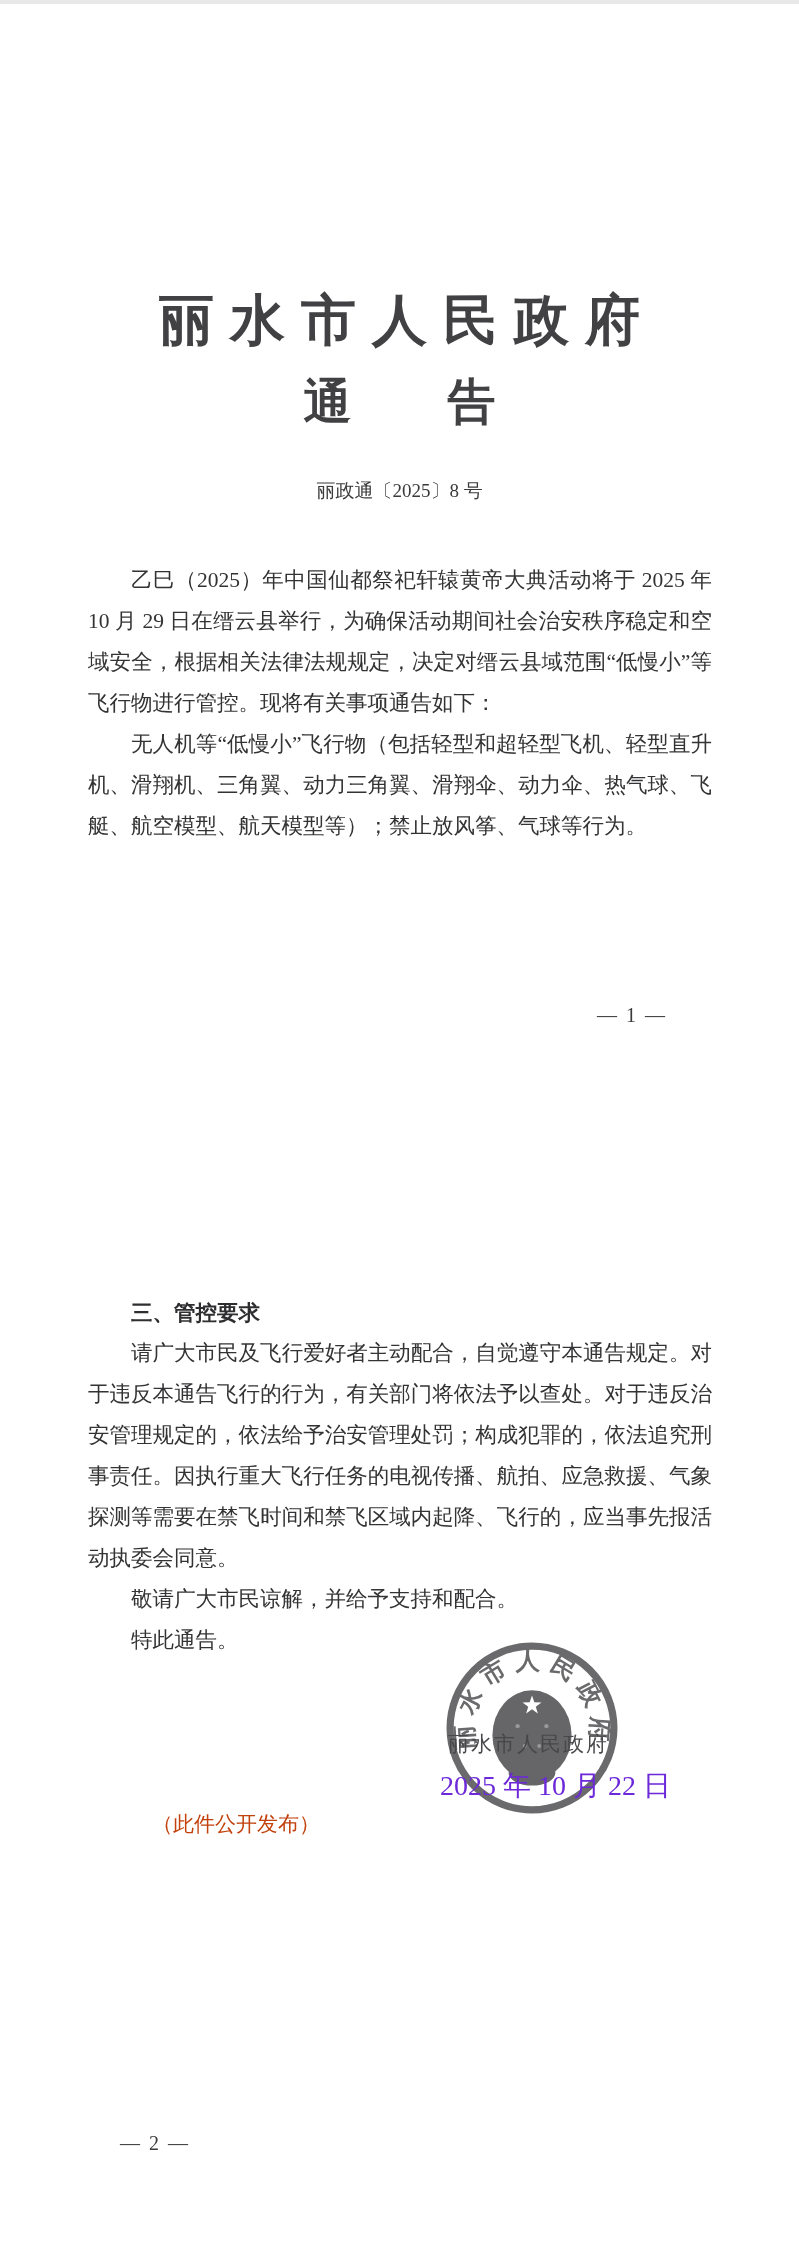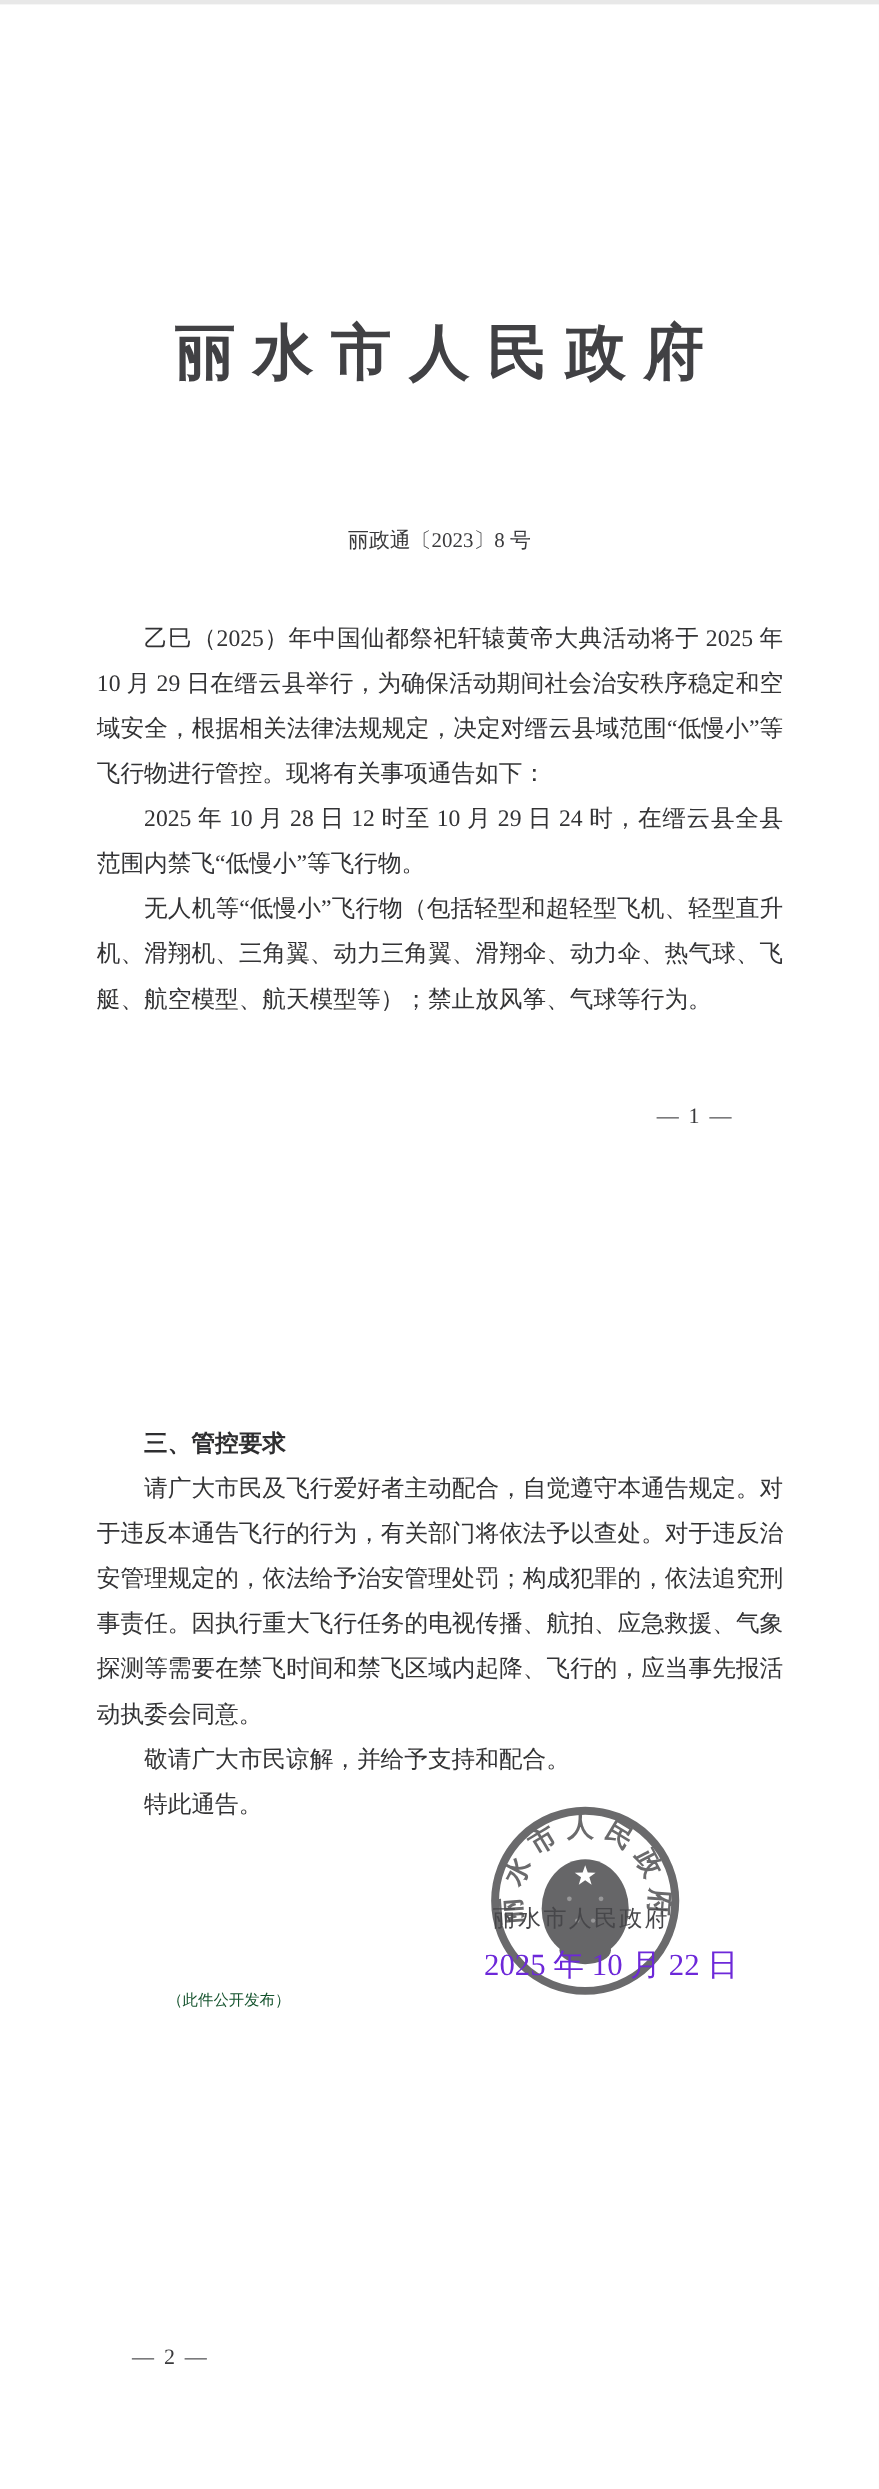--- a/index.html
+++ b/index.html
@@ -48,21 +48,21 @@
   .block-p1{top:556px;}
   .block-p2{top:1288px;}
   .page-num{
     position:absolute;
     font-size:20px;color:#3a3a3c;letter-spacing:2px;
   }
   .page-num-1{top:1000px;left:597px;}
   .page-num-2{top:2128px;left:120px;}
   .public-note{
     position:absolute;top:1806px;left:152px;
-    font-size:14px;color:#14532d;
+    font-size:21px;color:#c2410c;
   }
   
   .seal-svg{
     position:absolute;left:442px;top:1634px;
     width:180px;height:180px;
     opacity:.88;
   }
   .seal-ring{fill:none;stroke:#565658;stroke-width:8;}
   .seal-arc{
     font-family:"DejaVu Sans","Liberation Sans",sans-serif;
@@ -81,25 +81,25 @@
     font-size:28px;color:#6d28d9;
     white-space:nowrap;
   }
 </style>
 </head>
 <body>
 
 <div class="canvas">
 
   <h1 class="org-title">丽水市人民政府</h1>
-  <div class="doc-number">丽政通〔2023〕8 号</div>
+  <div class="doc-type">通　　告</div>
+  <div class="doc-number">丽政通〔2025〕8 号</div>
 
   <div class="body-block block-p1">
     <p>乙巳（2025）年中国仙都祭祀轩辕黄帝大典活动将于 2025 年 10 月 29 日在缙云县举行，为确保活动期间社会治安秩序稳定和空域安全，根据相关法律法规规定，决定对缙云县域范围“低慢小”等飞行物进行管控。现将有关事项通告如下：</p>
-    <p>2025 年 10 月 28 日 12 时至 10 月 29 日 24 时，在缙云县全县范围内禁飞“低慢小”等飞行物。</p>
     <p>无人机等“低慢小”飞行物（包括轻型和超轻型飞机、轻型直升机、滑翔机、三角翼、动力三角翼、滑翔伞、动力伞、热气球、飞艇、航空模型、航天模型等）；禁止放风筝、气球等行为。</p>
   </div>
 
   <div class="page-num page-num-1">— 1 —</div>
 
   <div class="body-block block-p2">
     <h2>三、管控要求</h2>
     <p>请广大市民及飞行爱好者主动配合，自觉遵守本通告规定。对于违反本通告飞行的行为，有关部门将依法予以查处。对于违反治安管理规定的，依法给予治安管理处罚；构成犯罪的，依法追究刑事责任。因执行重大飞行任务的电视传播、航拍、应急救援、气象探测等需要在禁飞时间和禁飞区域内起降、飞行的，应当事先报活动执委会同意。</p>
     <p>敬请广大市民谅解，并给予支持和配合。</p>
     <p>特此通告。</p>

